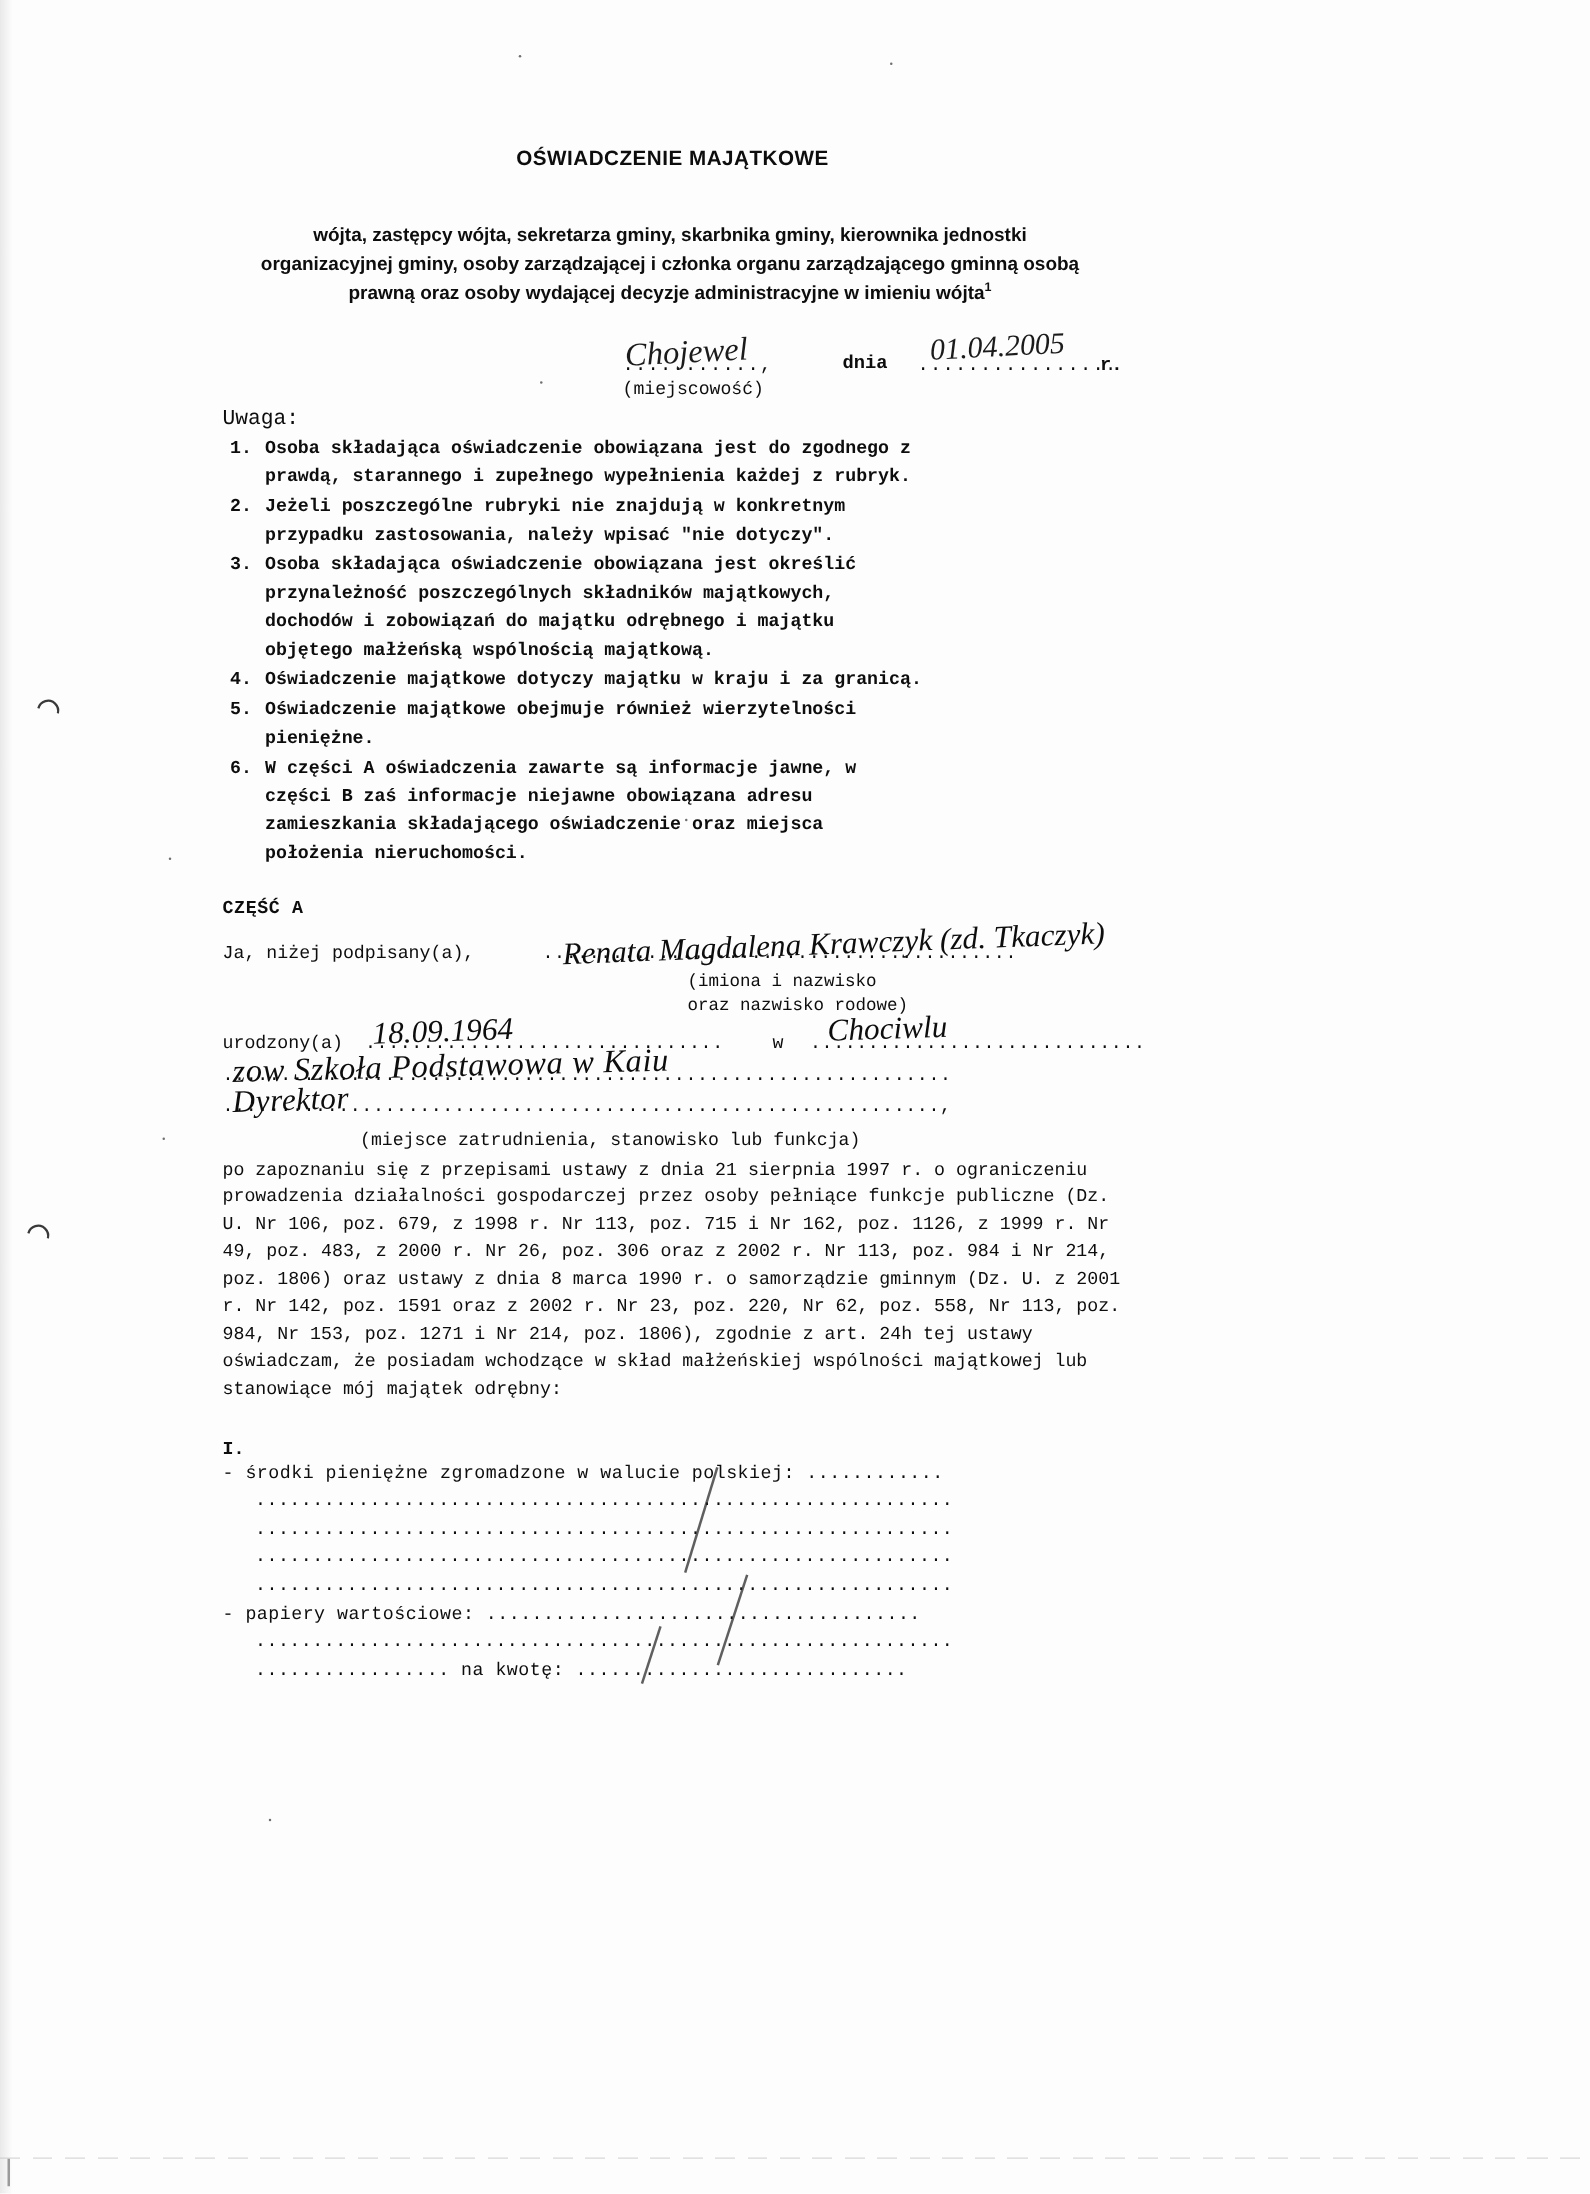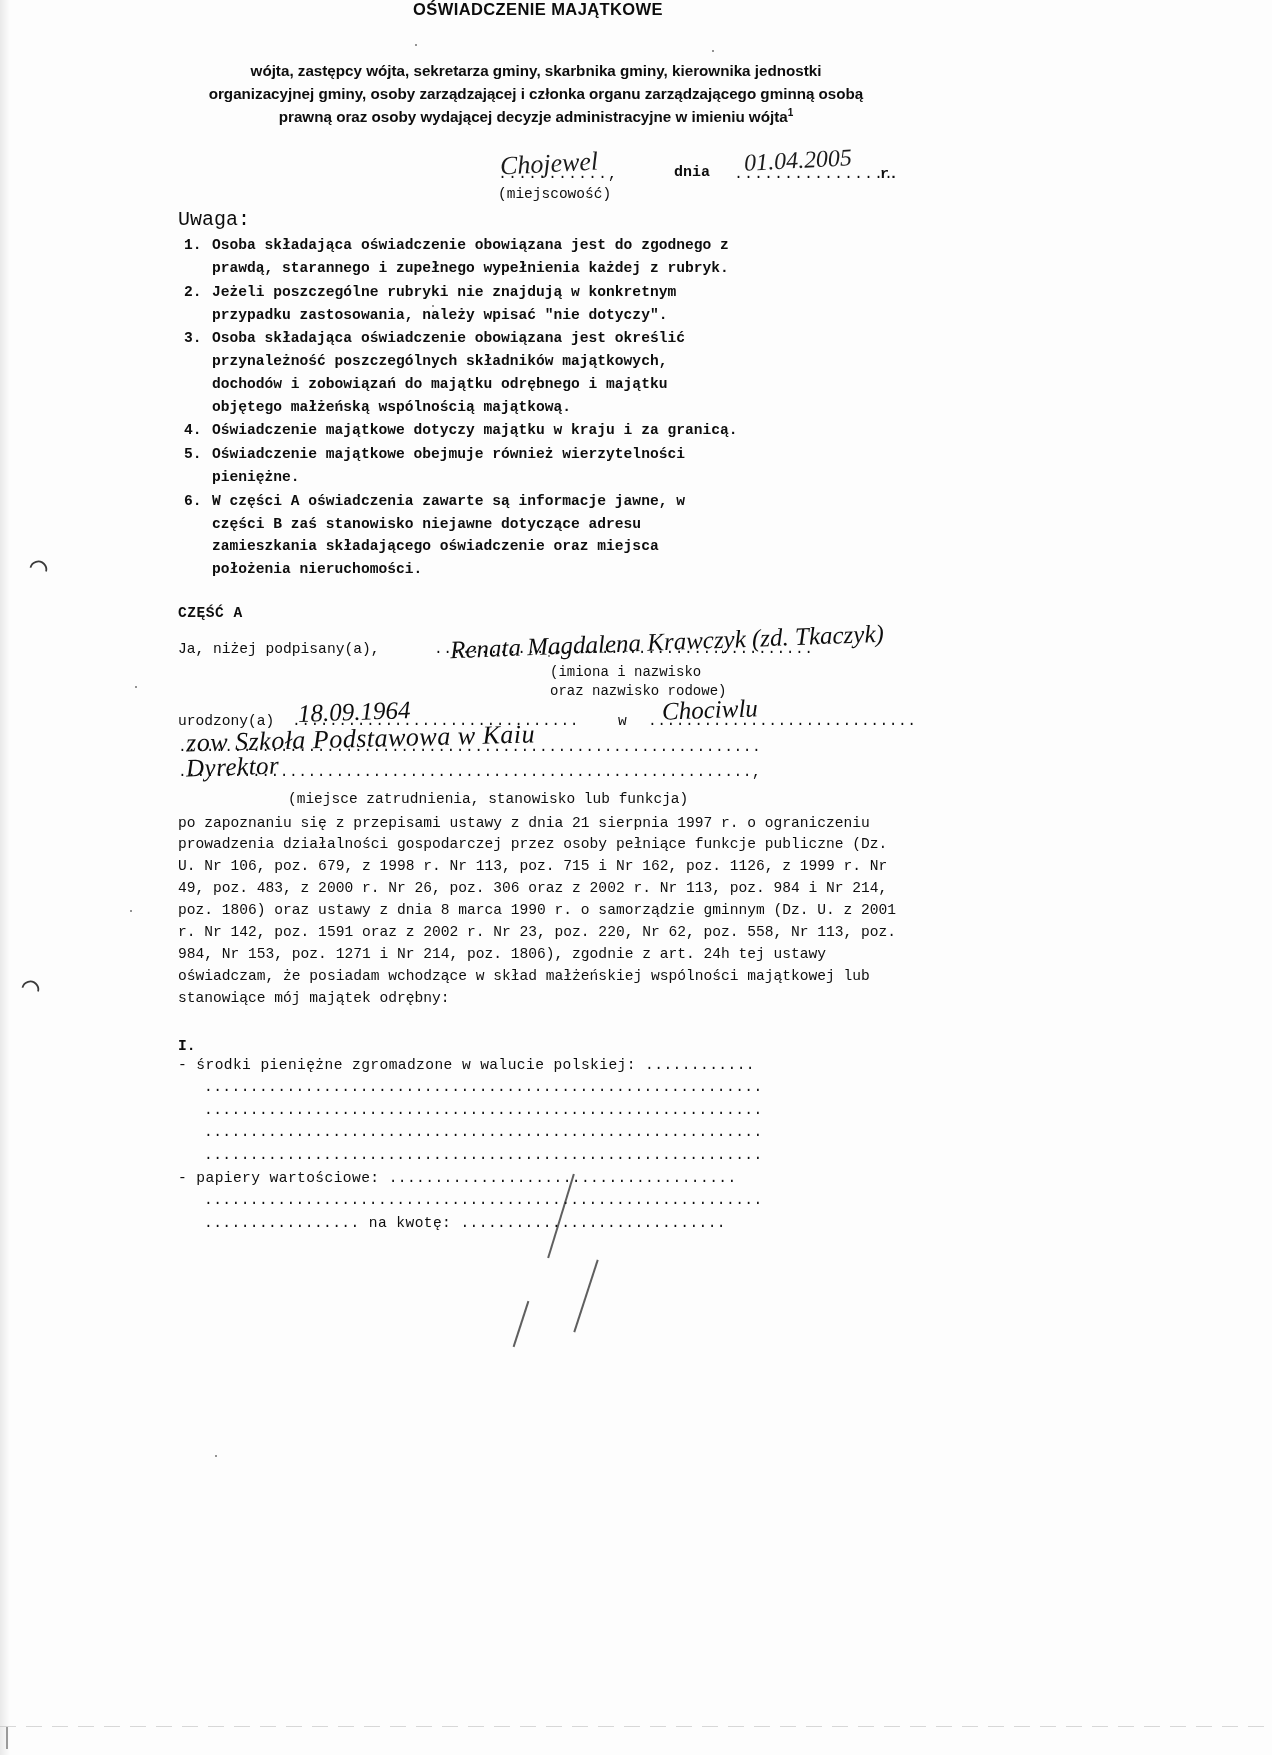--- a/index.html
+++ b/index.html
@@ -48,20 +48,21 @@
     width: 720px;
   }
 
   
   .title {
     text-align: center;
     font-family: "Liberation Sans", sans-serif;
     font-weight: bold;
     font-size: 16.5px;
     letter-spacing: .4px;
+    margin-top: 118px;
   }
   .subtitle {
     font-family: "Liberation Sans", sans-serif;
     font-weight: bold;
     font-size: 15.2px;
     line-height: 1.52;
     text-align: center;
     margin-top: 40px;
     margin-left: -72px;
     width: 860px;
@@ -123,21 +124,21 @@
   .pl-caption {
     position: absolute;
     left: 320px;
     top: 40px;
     font-size: 14.5px;
   }
 
   
   .uwaga-label {
     margin-top: 6px;
-    font-size: 20px;
+    font-size: 17px;
   }
   ol.uwaga {
     margin: 3px 0 0 0;
     padding-left: 0;
     list-style: none;
     font-family: "Liberation Mono", monospace;
     font-weight: bold;
     font-size: 14.6px;
     line-height: 1.56;
   }
@@ -363,21 +364,21 @@
         <span>Oświadczenie majątkowe dotyczy majątku w kraju i za granicą.</span>
       </li>
       <li>
         <span class="num">5.</span>
         <span>Oświadczenie majątkowe obejmuje również wierzytelności</span><br>
         <span>pieniężne.</span>
       </li>
       <li>
         <span class="num">6.</span>
         <span>W części A oświadczenia zawarte są informacje jawne, w</span><br>
-        <span>części B zaś stanowisko niejawne dotyczące adresu</span><br>
+        <span>części B zaś informacje niejawne obowiązana adresu</span><br>
         <span>zamieszkania składającego oświadczenie oraz miejsca</span><br>
         <span>położenia nieruchomości.</span>
       </li>
     </ol>
 
     <div class="part-a">CZĘŚĆ A</div>
 
     <div class="block">
       <div class="ja-line">
         <span class="ja-label">Ja, niżej podpisany(a),</span>

